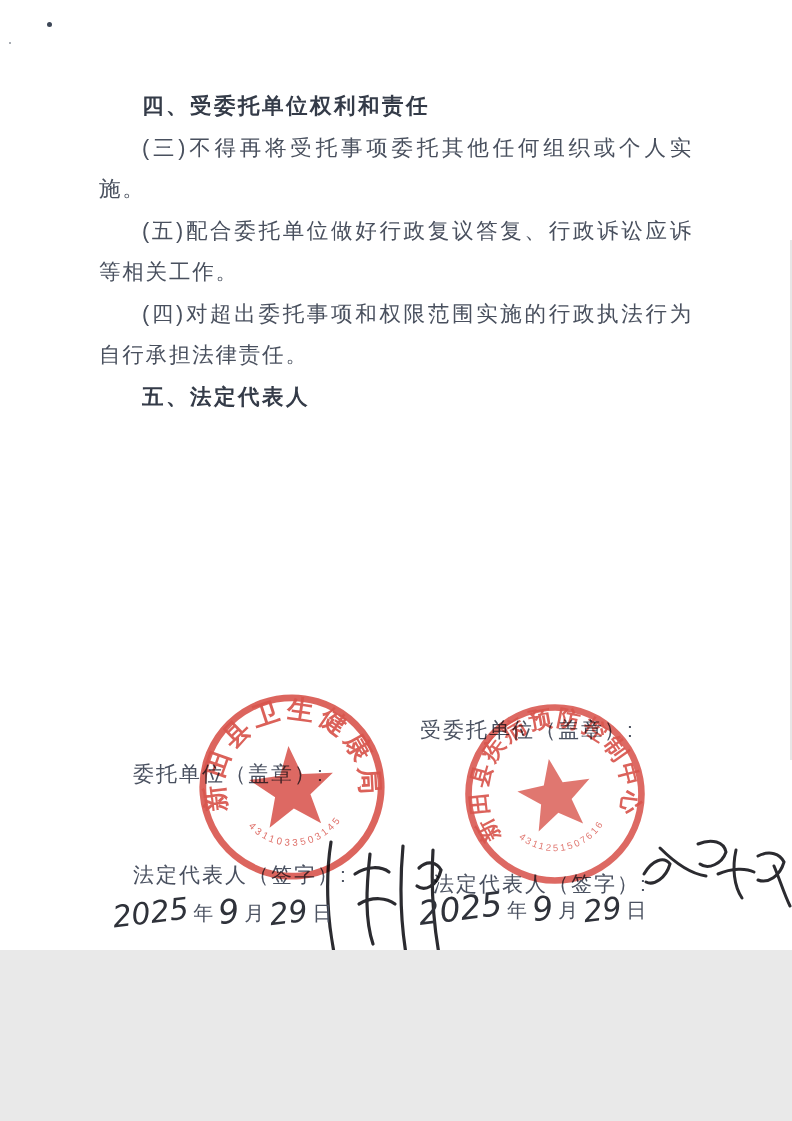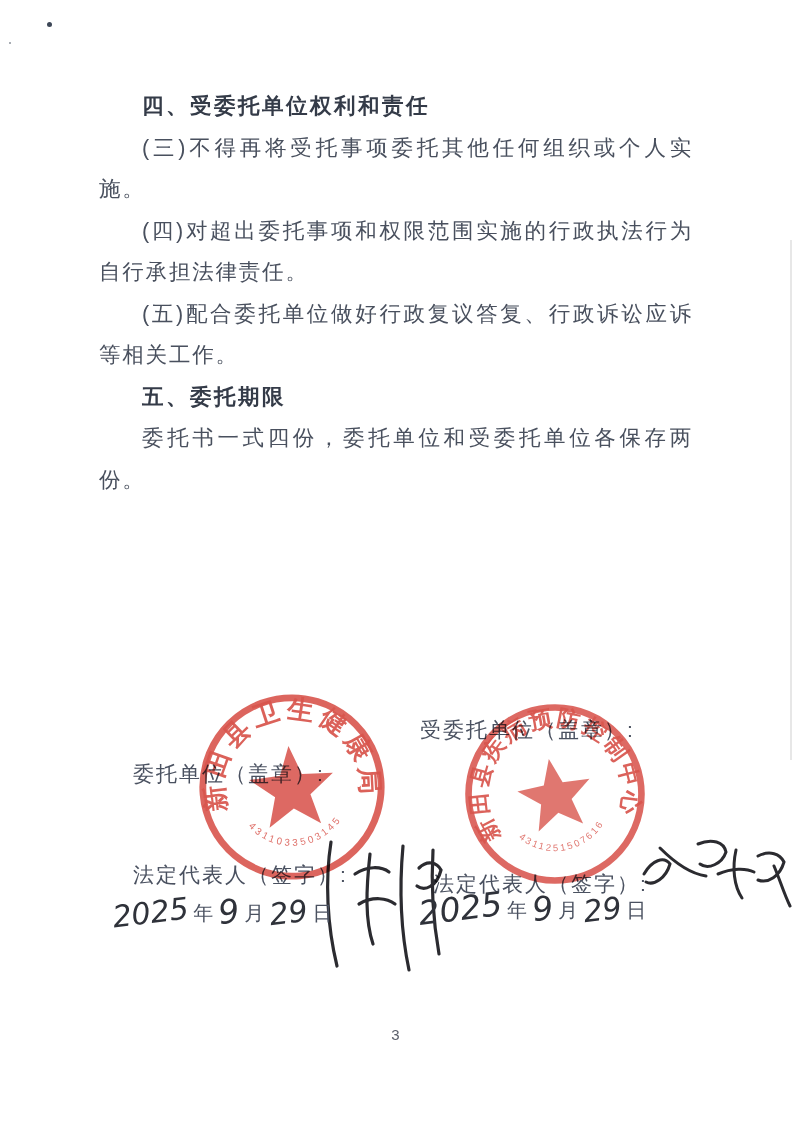--- a/index.html
+++ b/index.html
@@ -1,18 +1,18 @@
 <!DOCTYPE html>
 <html><head>
 <meta charset="utf-8">
 <style>
   html,body{margin:0;padding:0;background:#e9e9e9;}
   .page{
     position:relative;
-    width:792px;height:1121px;
+    width:792px;height:950px;
     background:#ffffff;
     overflow:hidden;
     font-family:"Liberation Sans","DejaVu Sans",sans-serif;
     color:#49505e;
   }
   .content{
     position:absolute;
     left:99px;top:86px;width:594px;
     font-size:21.5px;
     line-height:41.5px;
@@ -78,24 +78,23 @@
 
 <div class="page">
 
   <div class="speck" style="left:47px;top:22px;width:5px;height:5px;"></div>
   <div class="speck" style="left:9px;top:42px;width:2px;height:2px;opacity:.6;"></div>
   <div class="edge-line" style="right:0;top:240px;width:2px;height:520px;"></div>
 
   <div class="content">
     <p class="h">四、受委托单位权利和责任</p>
     <p class="p">(三)不得再将受托事项委托其他任何组织或个人实施。</p>
+    <p class="p">(五)配合委托单位做好行政复议答复、行政诉讼应诉等相关工作。</p>
     <p class="p">(四)对超出委托事项和权限范围实施的行政执法行为自行承担法律责任。</p>
-    <p class="p">(五)配合委托单位做好行政复议答复、行政诉讼应诉等相关工作。</p>
-    <p class="h">五、委托期限</p>
-    <p class="p">委托书一式四份，委托单位和受委托单位各保存两份。</p>
+    <p class="h">五、法定代表人</p>
   </div>
 
   <div class="sig-label" style="left:133px;top:760px;">委托单位（盖章）:</div>
   <div class="sig-label" style="left:420px;top:716px;">受委托单位（盖章）:</div>
   <div class="sig-label" style="left:133px;top:861px;">法定代表人（签字）:</div>
   <div class="sig-label" style="left:433px;top:870px;">法定代表人（签字）:</div>
 
   <svg class="seal" style="left:194px;top:689px;" width="196" height="196" viewBox="0 0 200 200">
     <defs>
       <path id="arcTopL" d="M 34.2 123.9 A 70 70 0 1 1 165.8 123.9" fill="none"></path>

